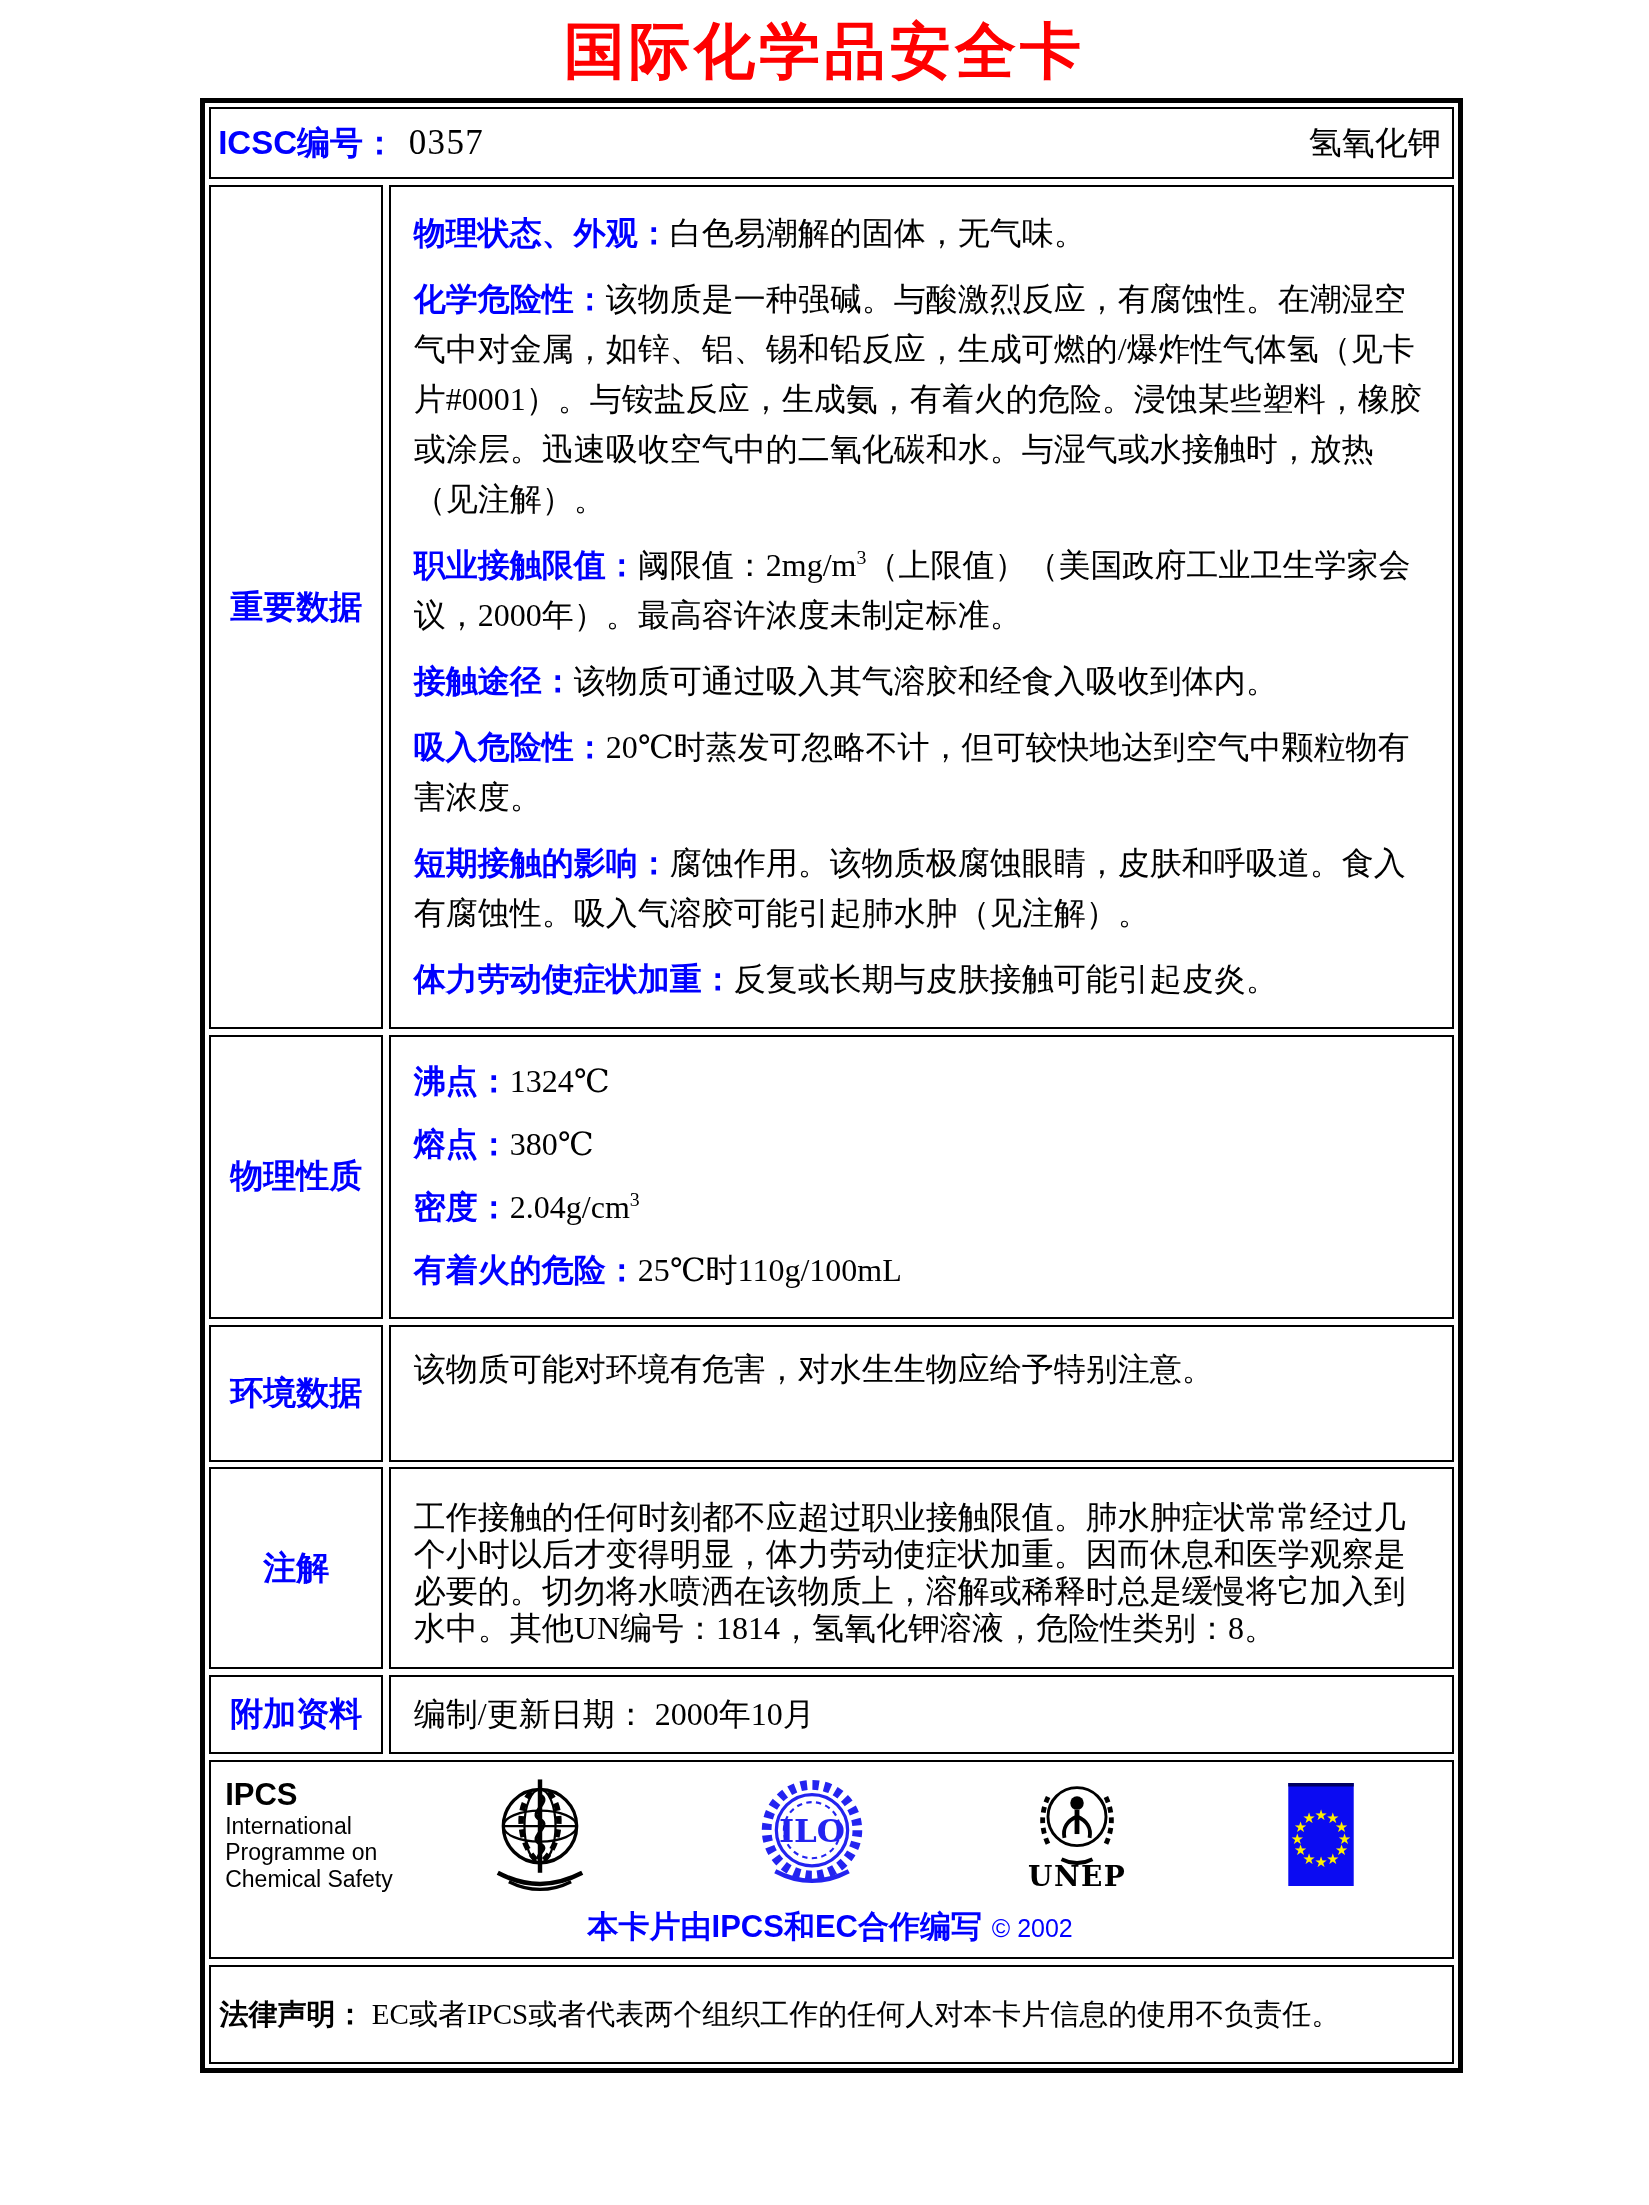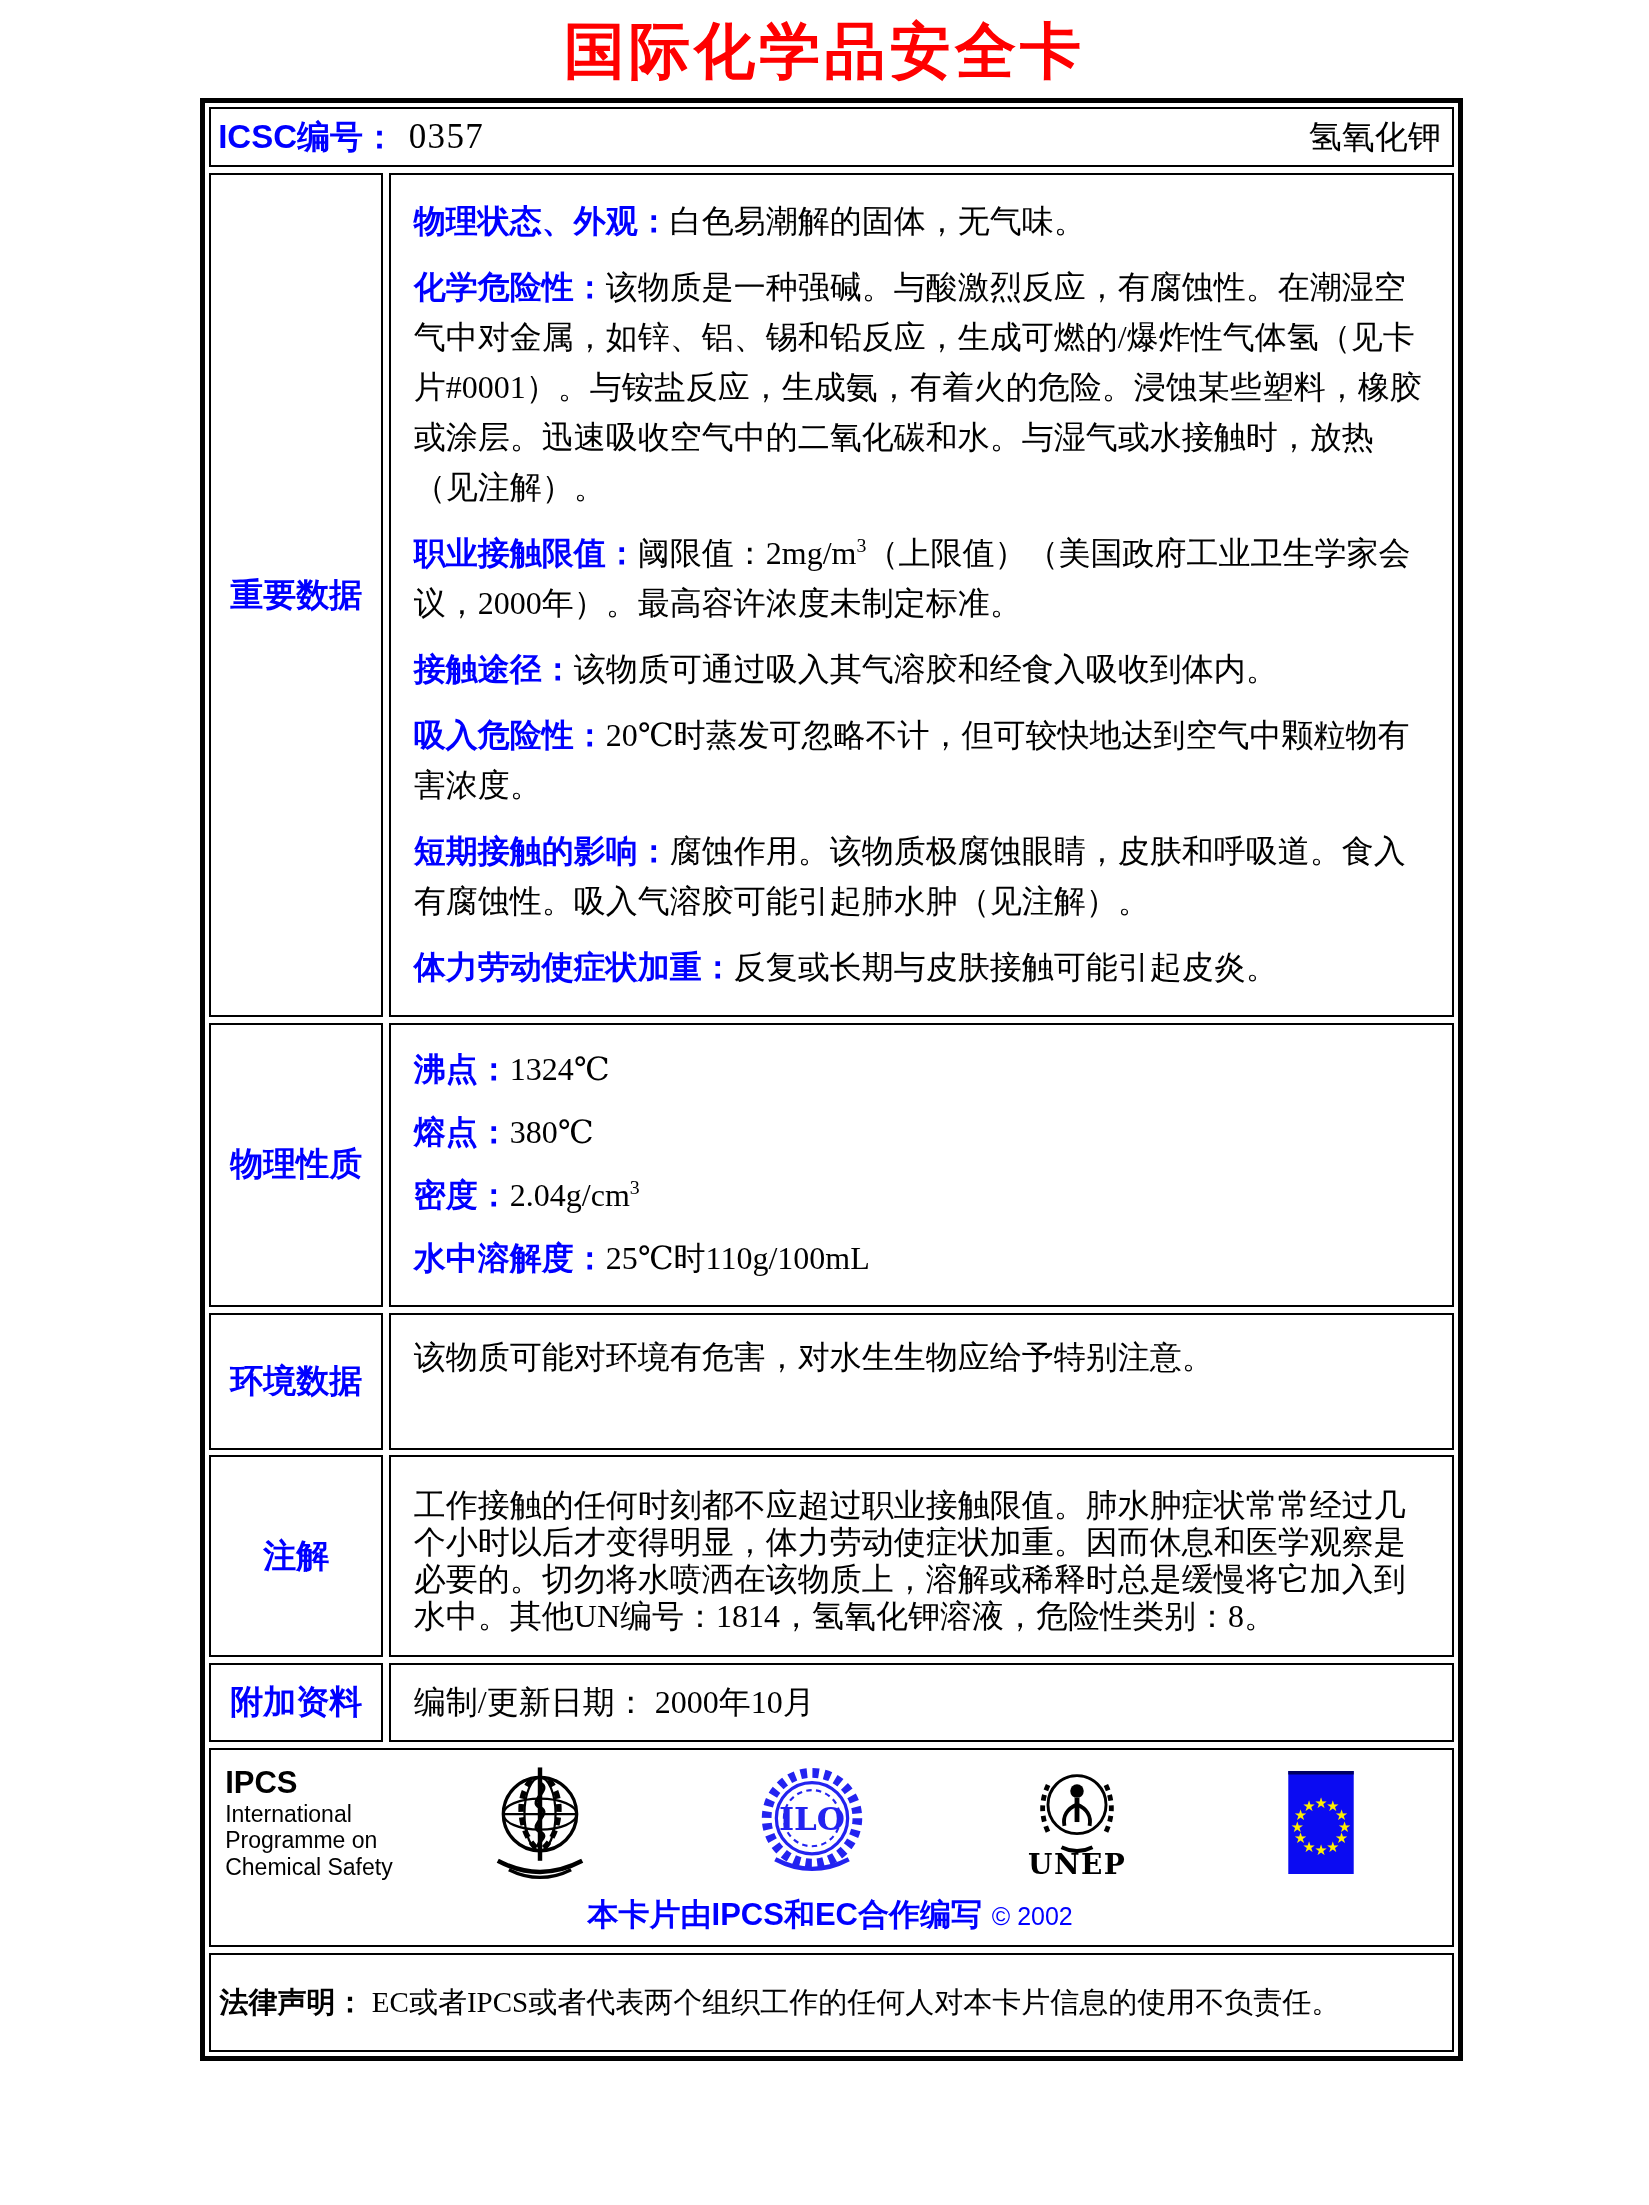--- a/index.html
+++ b/index.html
@@ -32,21 +32,21 @@
     border:5.6px solid #000;
     padding:4.2px;
     display:flex;flex-direction:column;gap:5.6px;
     background:#fff;
   }
   .row{display:flex;gap:5.6px;}
   .box{border:2.1px solid #000;background:#fff;}
   
   .header-box{
     flex:1;display:flex;align-items:center;justify-content:space-between;
-    height:60px;padding:0 11px 0 7px;
+    height:72px;padding:0 11px 0 7px;
   }
   .icsc-pair{display:flex;align-items:center;gap:12.6px;}
   .icsc-label{
     color:var(--blue);font-weight:bold;font-size:33px;
     font-family:"Liberation Sans","DejaVu Sans",sans-serif;
   }
   .icsc-number{font-size:35px;letter-spacing:1.4px;}
   .chem-name{font-size:33px;}
   
   .label-cell{
@@ -138,21 +138,21 @@
           <p class="para"><span class="run-label">吸入危险性：</span><span class="run-plain">20℃时蒸发可忽略不计，但可较快地达到空气中颗粒物有害浓度。</span></p>
           <p class="para"><span class="run-label">短期接触的影响：</span><span class="run-plain">腐蚀作用。该物质极腐蚀眼睛，皮肤和呼吸道。食入有腐蚀性。吸入气溶胶可能引起肺水肿（见注解）。</span></p>
           <p class="para"><span class="run-label">体力劳动使症状加重：</span><span class="run-plain">反复或长期与皮肤接触可能引起皮炎。</span></p>
         </div>
       </div><div class="row" id="sec-physical">
         <div class="label-cell">物理性质</div>
         <div class="content-cell">
           <p class="para"><span class="run-label">沸点：</span><span class="run-plain">1324℃</span></p>
           <p class="para"><span class="run-label">熔点：</span><span class="run-plain">380℃</span></p>
           <p class="para"><span class="run-label">密度：</span><span class="run-plain">2.04g/cm</span><sup class="run-sup">3</sup></p>
-          <p class="para"><span class="run-label">水中溶解度：</span><span class="run-plain">25℃时110g/100mL</span></p>
+          <p class="para"><span class="run-label">有着火的危险：</span><span class="run-plain">25℃时110g/100mL</span></p>
         </div>
       </div><div class="row" id="sec-environment">
         <div class="label-cell">环境数据</div>
         <div class="content-cell">
           <p class="para"><span class="run-plain">该物质可能对环境有危害，对水生生物应给予特别注意。</span></p>
         </div>
       </div><div class="row" id="sec-notes">
         <div class="label-cell">注解</div>
         <div class="content-cell">
           <p class="para"><span class="run-plain">工作接触的任何时刻都不应超过职业接触限值。肺水肿症状常常经过几个小时以后才变得明显，体力劳动使症状加重。因而休息和医学观察是必要的。切勿将水喷洒在该物质上，溶解或稀释时总是缓慢将它加入到水中。其他UN编号：1814，氢氧化钾溶液，危险性类别：8。</span></p>

